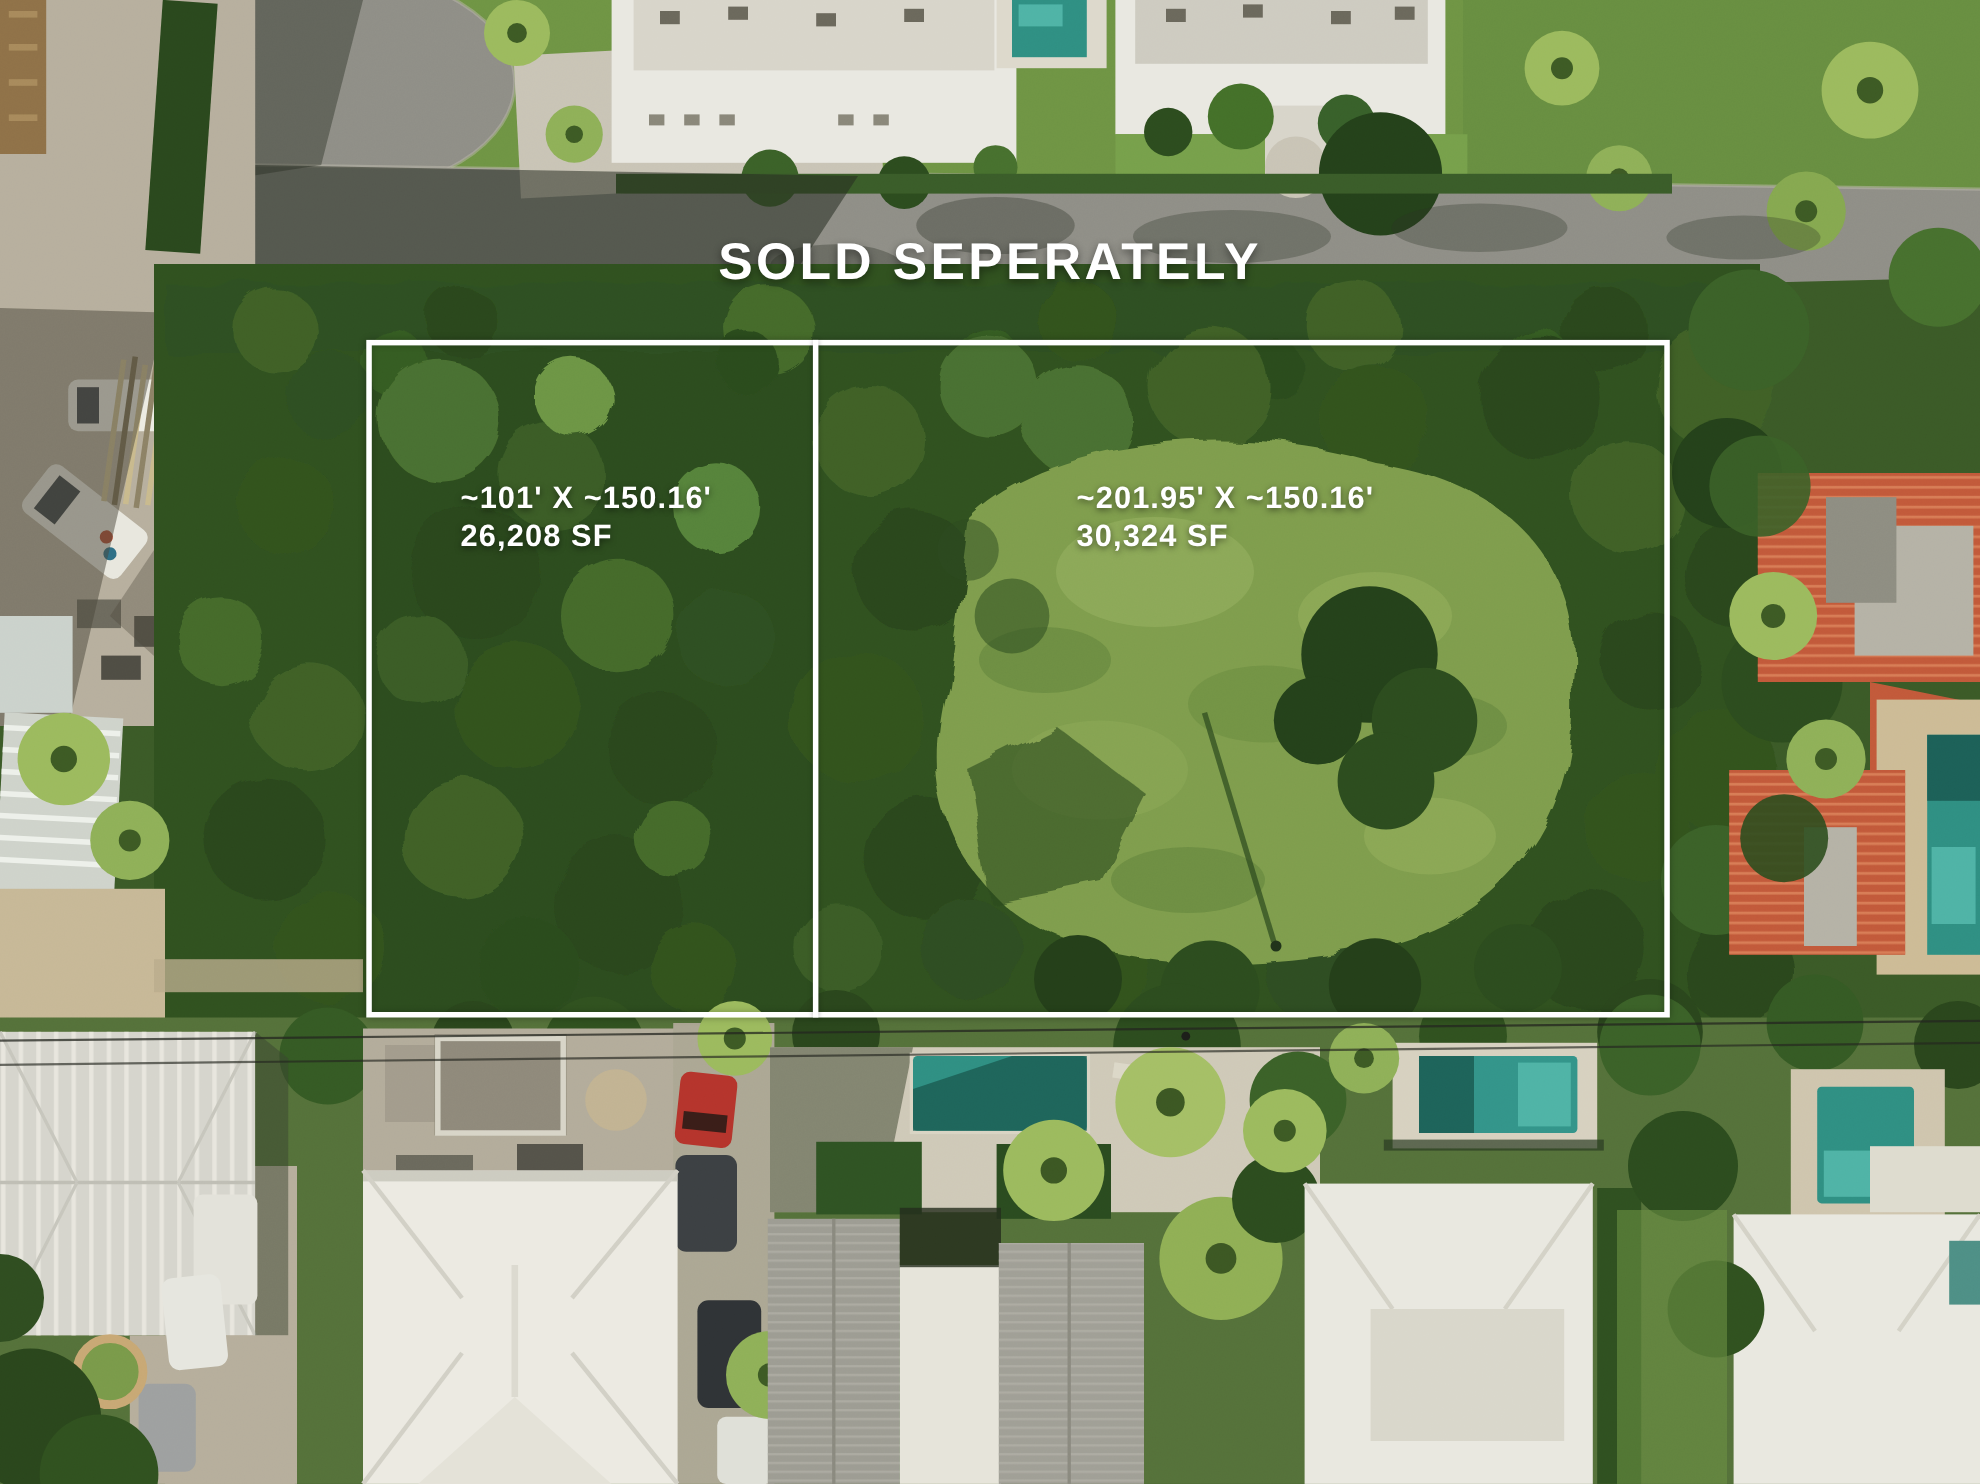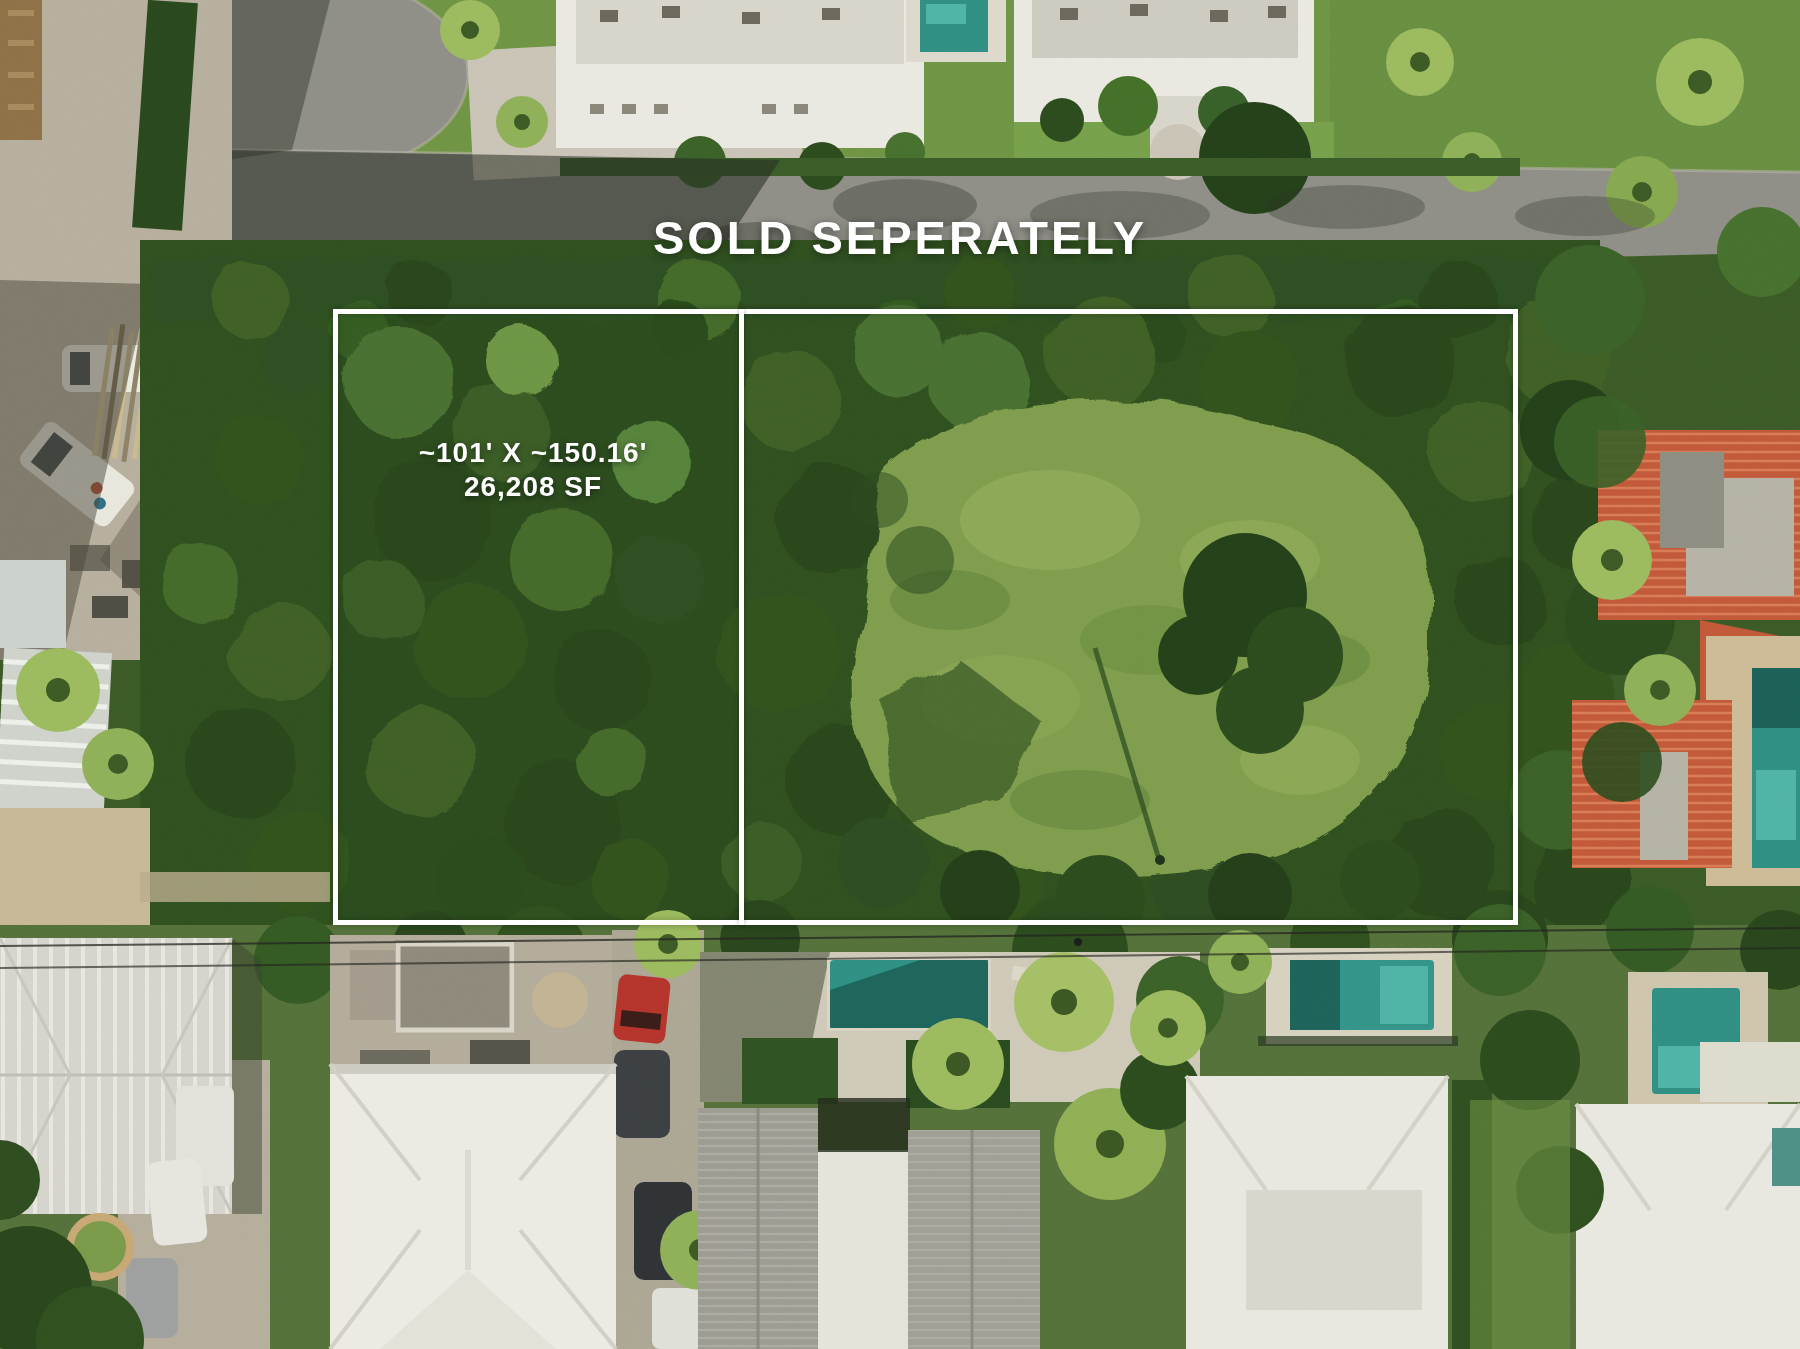--- a/index.html
+++ b/index.html
@@ -19,21 +19,21 @@
     border:5px solid #fff;box-sizing:border-box;
     box-shadow:0 0 6px rgba(0,0,0,.30), inset 0 0 6px rgba(0,0,0,.22);
   }
   .lot-divider{
     position:absolute;left:739px;top:309px;width:5px;height:616px;background:#fff;
     box-shadow:0 0 5px rgba(0,0,0,.3);
   }
   .lot-label{
     position:absolute;top:436px;transform:translateX(-50%);
     color:#fff;font-size:28px;font-weight:bold;letter-spacing:1px;line-height:34px;
-    text-align:center;white-space:nowrap;text-shadow:0 2px 6px rgba(0,0,0,.5);
+    white-space:nowrap;text-shadow:0 2px 6px rgba(0,0,0,.5);
   }
   .lot-label-west{left:533px;}
   .lot-label-east{left:1114px;}
 </style>
 </head>
 <body>
 
 <div class="stage">
 
 <svg viewBox="0 0 1800 1349" preserveAspectRatio="none">
@@ -441,15 +441,19 @@
 </svg>
 
 <div class="overlay">
   <div class="headline">SOLD SEPERATELY</div>
   <div class="lot-outline"></div>
   <div class="lot-divider"></div>
   <div class="lot-label lot-label-west">
     <div>~101' X ~150.16'</div>
     <div>26,208 SF</div>
   </div>
+  <div class="lot-label lot-label-east">
+    <div>~201.95' X ~150.16'</div>
+    <div>30,324 SF</div>
+  </div>
 </div>
 
 </div>
 
 </body></html>

